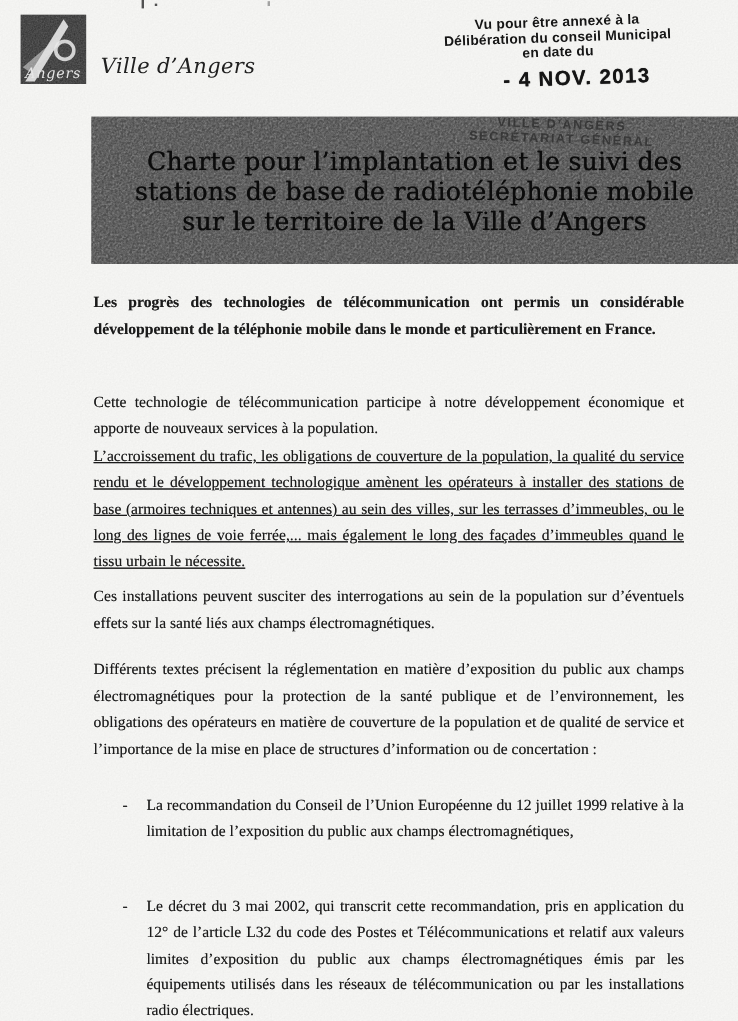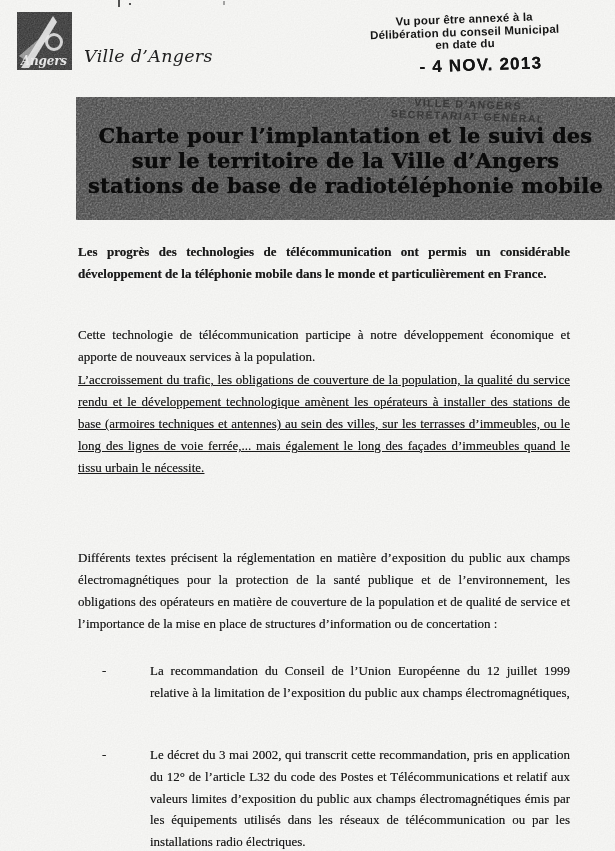--- a/index.html
+++ b/index.html
@@ -4,21 +4,21 @@
 <style>
   html,body { margin:0; padding:0; background:#e8e8e8; }
   .page {
     position:relative; width:615px; height:851px; margin:0 auto;
     background:#fcfcfa; overflow:hidden;
     font-family:"Liberation Serif", serif; color:#1c1c1c;
   }
   .noise-overlay { position:absolute; inset:0; pointer-events:none; }
 
   
-  .logo-box { position:absolute; left:17px; top:12px; width:55px; height:55px;font-weight:bold; }
+  .logo-box { position:absolute; left:17px; top:12px; width:55px; height:55px; }
   .org-name {
     position:absolute; left:84px; top:46px;
     font-family:"DejaVu Serif", serif; font-style:italic;
     font-size:17.5px; color:#222; letter-spacing:.3px; white-space:nowrap;
   }
   .stamp {
     position:absolute; left:330px; top:13px; width:270px;
     text-align:center; transform:rotate(-2deg);
     font-family:"Liberation Sans", sans-serif; font-weight:bold;
     font-size:11.5px; line-height:12.5px; color:#161616; letter-spacing:.2px;
@@ -36,38 +36,38 @@
   .banner svg.noise { position:absolute; inset:0; opacity:.55; }
   .ghost-stamp {
     position:absolute; left:272px; top:1px; width:240px; text-align:center;
     transform:rotate(2deg);
     font-family:"Liberation Sans", sans-serif; font-weight:bold;
     font-size:10.5px; line-height:12px; letter-spacing:1.4px;
     color:rgba(50,50,50,.82); white-space:nowrap;
   }
   .banner-title {
     position:absolute; inset:0; padding-top:26px; text-align:center;
-    font-family:"DejaVu Serif", serif; font-weight:700;
+    font-family:"DejaVu Serif", serif; font-weight:400;
     font-size:21px; line-height:25px; color:#0c0c0c; letter-spacing:.2px;
     text-shadow:0 0 .7px rgba(0,0,0,.8);
   }
 
   
   .para {
     position:absolute; left:78px; width:492px;
     font-size:13px; line-height:22px; text-align:justify;
     text-shadow:0 0 .4px rgba(20,20,20,.55);
   }
   .p1 { top:241px;font-weight:bold; } .p2 { top:308px;margin-top:16px; } .p3 { top:369px;text-decoration:underline; }
   .p4 { top:486px; } .p5 { top:547px; }
   .bullet { position:absolute; left:78px; width:492px; display:flex; line-height:21.8px;
             font-size:13px; text-shadow:0 0 .4px rgba(20,20,20,.55); }
   .b1 { top:660px; } .b2 { top:744px; }
   .bullet .marker { width:44px; padding-left:24px; box-sizing:border-box; flex:none; }
-  .bullet .btxt { flex:1; text-align:justify;margin-left:28px; }
+  .bullet .btxt { flex:1; text-align:justify; }
 
   .artifact { position:absolute; background:#555; pointer-events:none; }
 </style>
 </head>
 <body>
 
 <div class="page">
 
   <div class="logo-box">
     <svg width="55" height="58" viewBox="0 0 55 58">
@@ -104,28 +104,29 @@
           </filter>
       </defs>
       <rect width="539" height="123" filter="url(#noiseBanner)"></rect>
     </svg>
     <div class="ghost-stamp">
       <div>VILLE D’ANGERS</div>
       <div>SECRÉTARIAT GÉNÉRAL</div>
     </div>
     <div class="banner-title">
       <div>Charte pour l’implantation et le suivi des</div>
+      <div>stations de base de radiotéléphonie mobile</div>
       <div>sur le territoire de la Ville d’Angers</div>
-      <div>stations de base de radiotéléphonie mobile</div>
     </div>
   </div>
 
   <div class="para p1">Les progrès des technologies de télécommunication ont permis un considérable développement de la téléphonie mobile dans le monde et particulièrement en France.</div>
   <div class="para p2">Cette technologie de télécommunication participe à notre développement économique et apporte de nouveaux services à la population.</div>
   <div class="para p3">L’accroissement du trafic, les obligations de couverture de la population, la qualité du service rendu et le développement technologique amènent les opérateurs à installer des stations de base (armoires techniques et antennes) au sein des villes, sur les terrasses d’immeubles, ou le long des lignes de voie ferrée,... mais également le long des façades d’immeubles quand le tissu urbain le nécessite.</div>
+  <div class="para p4">Ces installations peuvent susciter des interrogations au sein de la population sur d’éventuels effets sur la santé liés aux champs électromagnétiques.</div>
   <div class="para p5">Différents textes précisent la réglementation en matière d’exposition du public aux champs électromagnétiques pour la protection de la santé publique et de l’environnement, les obligations des opérateurs en matière de couverture de la population et de qualité de service et l’importance de la mise en place de structures d’information ou de concertation :</div>
 
   <div class="bullet b1">
     <div class="marker">-</div>
     <div class="btxt">La recommandation du Conseil de l’Union Européenne du 12 juillet 1999 relative à la limitation de l’exposition du public aux champs électromagnétiques,</div>
   </div>
   <div class="bullet b2">
     <div class="marker">-</div>
     <div class="btxt">Le décret du 3 mai 2002, qui transcrit cette recommandation, pris en application du 12° de l’article L32 du code des Postes et Télécommunications et relatif aux valeurs limites d’exposition du public aux champs électromagnétiques émis par les équipements utilisés dans les réseaux de télécommunication ou par les installations radio électriques.</div>
   </div>

